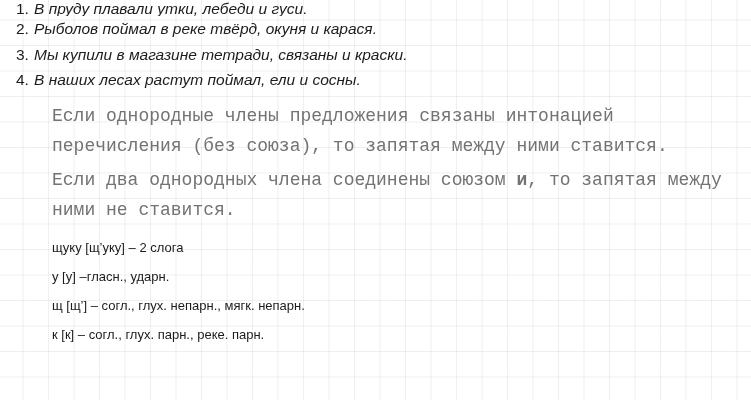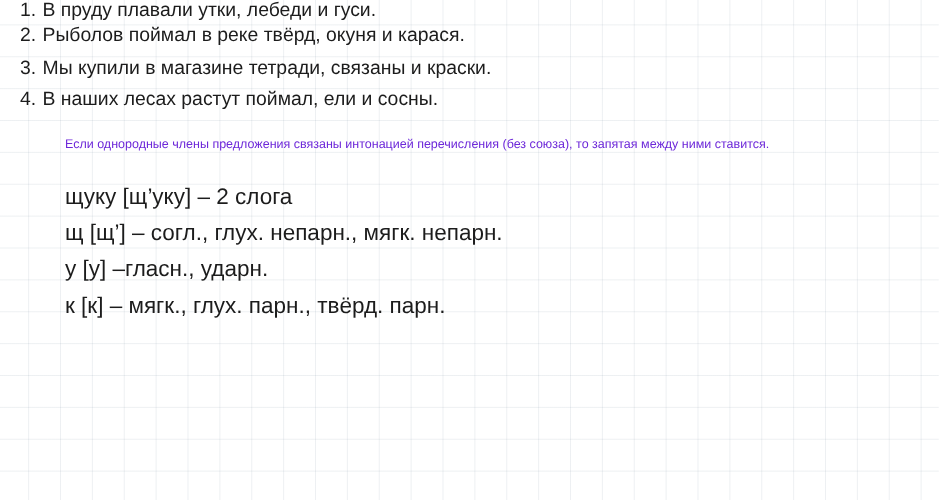--- a/index.html
+++ b/index.html
@@ -52,46 +52,48 @@
   }
   .num-item .num {
     width: 26px;
     flex: 0 0 26px;
     text-align: left;
     padding-left: 8px;
     box-sizing: border-box;
   }
   .num-item .txt {
     flex: 1 1 auto;
+    font-style: italic;
   }
   
   .num-item.clipped {
     height: 16px;
     line-height: 14px;
     overflow: hidden;
     align-items: flex-end;
   }
 
   .para {
-    font-size: 10px;
+    font-size: 18px;
     line-height: 30px;
-    color: #6d28d9;
+    color: #737373;
     margin: 0;
     padding-left: 44px;
     padding-right: 10px;
+    font-family: Liberation Mono, monospace;
   }
   .para b {
     font-weight: bold;
   }
 
   .spacer-sm { height: 8px; }
   .spacer-xs { height: 4px; }
 
   .analysis-line {
-    font-size: 18px;
+    font-size: 13px;
     line-height: 29px;
     padding-left: 44px;
     color: #1c1c1c;
     white-space: nowrap;
   }
 </style>
 </head>
 <body>
 
 <div class="grid-bg"></div>
@@ -116,21 +118,22 @@
       <span class="txt">В наших лесах растут поймал, ели и сосны.</span>
     </li>
   </ol>
 
   <div class="spacer-sm"></div>
 
   <p class="para">Если однородные члены предложения связаны интонацией перечисления (без союза), то запятая между ними ставится.</p>
 
   <div class="spacer-xs"></div>
 
+  <p class="para"><span>Если два однородных члена соединены союзом </span><b>и</b><span>, то запятая между ними не ставится.</span></p>
 
   <div class="spacer-sm"></div>
 
   <div class="analysis-line">щуку [щ’уку] – 2 слога</div>
+  <div class="analysis-line">у [у] –гласн., ударн.</div>
   <div class="analysis-line">щ [щ’] – согл., глух. непарн., мягк. непарн.</div>
-  <div class="analysis-line">у [у] –гласн., ударн.</div>
-  <div class="analysis-line">к [к] – мягк., глух. парн., твёрд. парн.</div>
+  <div class="analysis-line">к [к] – согл., глух. парн., реке. парн.</div>
 
 </div>
 
 </body></html>

